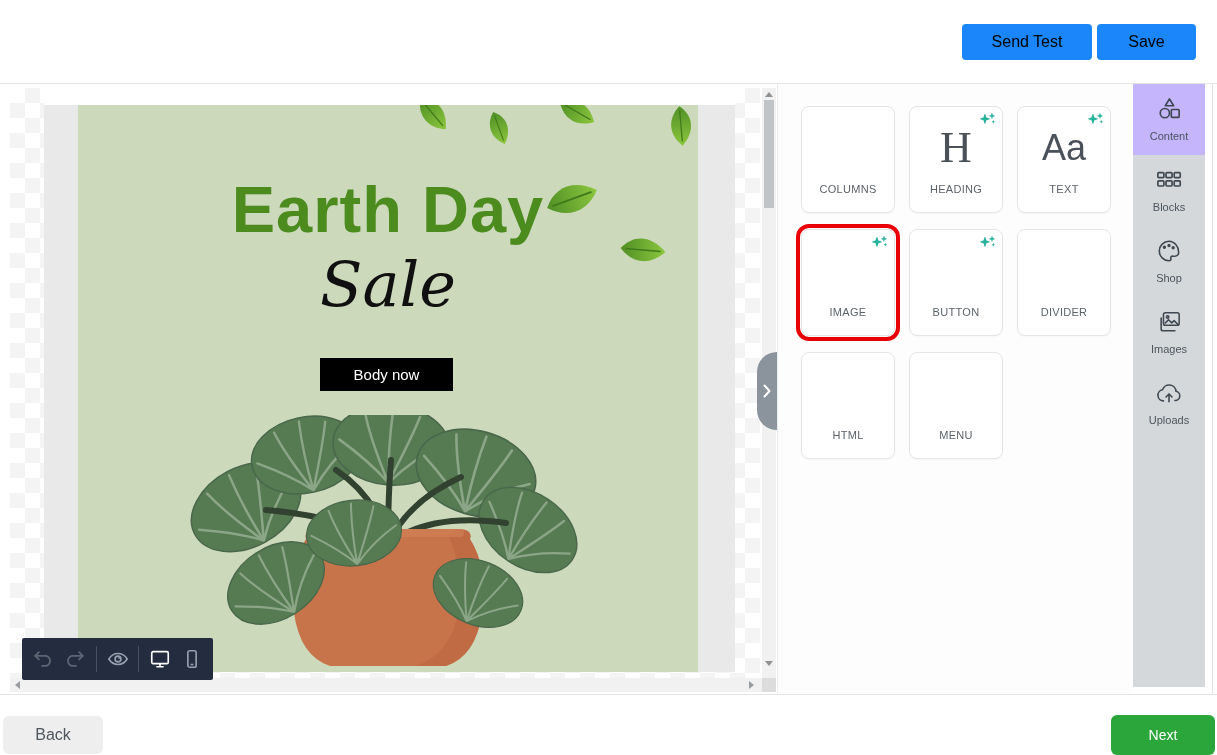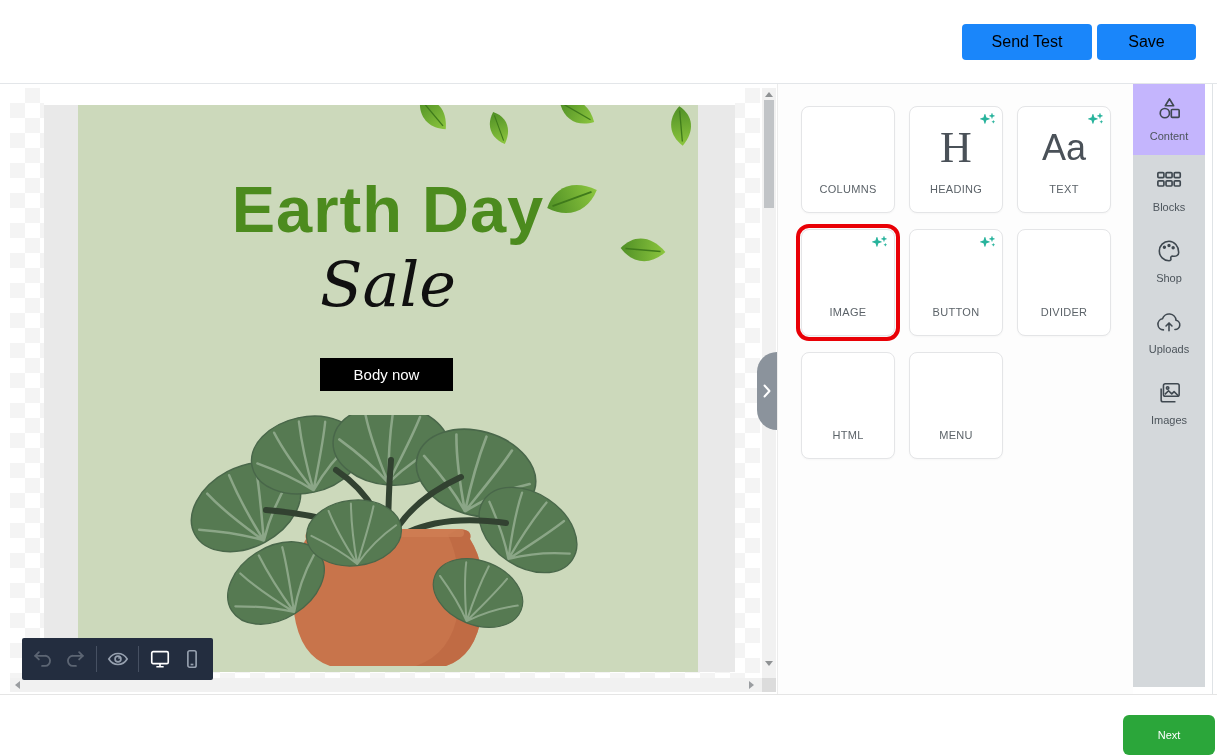--- a/index.html
+++ b/index.html
@@ -77,22 +77,22 @@
   .sb-item{height:71px;display:flex;flex-direction:column;align-items:center;justify-content:center;gap:5px;cursor:pointer;color:#3f4850;}
   .sb-item.active{background:#c4b5fd;}
   .sb-item svg{width:26px;height:24px;}
   .sb-label{font-size:11px;color:#4c545b;}
   .right-edge-line{position:absolute;left:1212px;top:84px;width:1px;height:610px;background:#dfe3e6;}
 
   
   .bottom-bar{position:absolute;left:0;top:694px;width:1217px;height:61px;background:#fff;border-top:1px solid #e5e5e5;}
   .btn-back{position:absolute;left:3px;top:21px;width:100px;height:38px;background:#eeeeee;border:none;border-radius:6px;
             color:#4f565e;font-size:16px;font-family:inherit;cursor:pointer;}
-  .btn-next{position:absolute;right:2px;top:20px;width:92px;height:40px;background:#2ba63a;border:none;border-radius:6px;
-            color:#fff;font-size:11px;font-family:inherit;cursor:pointer;}
+  .btn-next{position:absolute;right:2px;top:20px;width:104px;height:40px;background:#2ba63a;border:none;border-radius:6px;
+            color:#fff;font-size:14px;font-family:inherit;cursor:pointer;}
 </style>
 </head>
 <body>
 
 <div class="page">
 
   <svg width="0" height="0" style="position:absolute">
     <defs>
       <linearGradient id="leafgrad" x1="0" y1="1" x2="1" y2="0">
         <stop offset="0" stop-color="#4f8f25"></stop>
@@ -316,34 +316,35 @@
       <div class="sb-item">
         <span><svg viewBox="0 0 26 26" fill="none" stroke="currentColor" stroke-width="1.7">
             <path d="M13 2.5A10.5 10.5 0 1 0 13 23.5c1.7 0 2.4-1 2-2.3-.5-1.6.6-2.9 2.3-2.6 3 .6 6.2-.9 6.2-4.1C23.5 8 18.8 2.5 13 2.5Z"></path>
             <circle cx="8" cy="9" r="1" fill="currentColor"></circle>
             <circle cx="13" cy="7" r="1" fill="currentColor"></circle>
             <circle cx="17.5" cy="9.5" r="1" fill="currentColor"></circle>
           </svg></span>
         <span class="sb-label">Shop</span>
       </div>
       <div class="sb-item">
-        <span><svg viewBox="0 0 28 22" fill="none" stroke="currentColor" stroke-width="1.7" stroke-linecap="round" stroke-linejoin="round">
-            <path d="M8 19.5a6 6 0 0 1-1-11.9 7.5 7.5 0 0 1 14.6 1.6 5 5 0 0 1-1.2 9.9"></path>
-            <path d="M14 20.5v-8M10.8 15.3 14 12l3.2 3.3"></path>
-          </svg></span>
-        <span class="sb-label">Uploads</span>
-      </div>
-      <div class="sb-item">
         <span><svg viewBox="0 0 28 26" fill="none" stroke="currentColor" stroke-width="1.7" stroke-linejoin="round">
             <path d="M5.5 8v12.5a2 2 0 0 0 2 2H21"></path>
             <rect x="8" y="3" width="17" height="13.5" rx="2"></rect>
             <circle cx="12.5" cy="7.5" r="1.3"></circle>
             <path d="M9.5 14.5l4-4 3.5 3.5 2.5-2.5 4.5 4.5"></path>
           </svg></span>
         <span class="sb-label">Images</span>
       </div>
+      <div class="sb-item">
+        <span><svg viewBox="0 0 28 22" fill="none" stroke="currentColor" stroke-width="1.7" stroke-linecap="round" stroke-linejoin="round">
+            <path d="M8 19.5a6 6 0 0 1-1-11.9 7.5 7.5 0 0 1 14.6 1.6 5 5 0 0 1-1.2 9.9"></path>
+            <path d="M14 20.5v-8M10.8 15.3 14 12l3.2 3.3"></path>
+          </svg></span>
+        <span class="sb-label">Uploads</span>
+      </div>
     </div>
   <div class="right-edge-line"></div>
 
   <div class="bottom-bar">
+    <button class="btn-back">Back</button>
     <button class="btn-next">Next</button>
   </div>
 </div>
 
 </body></html>

